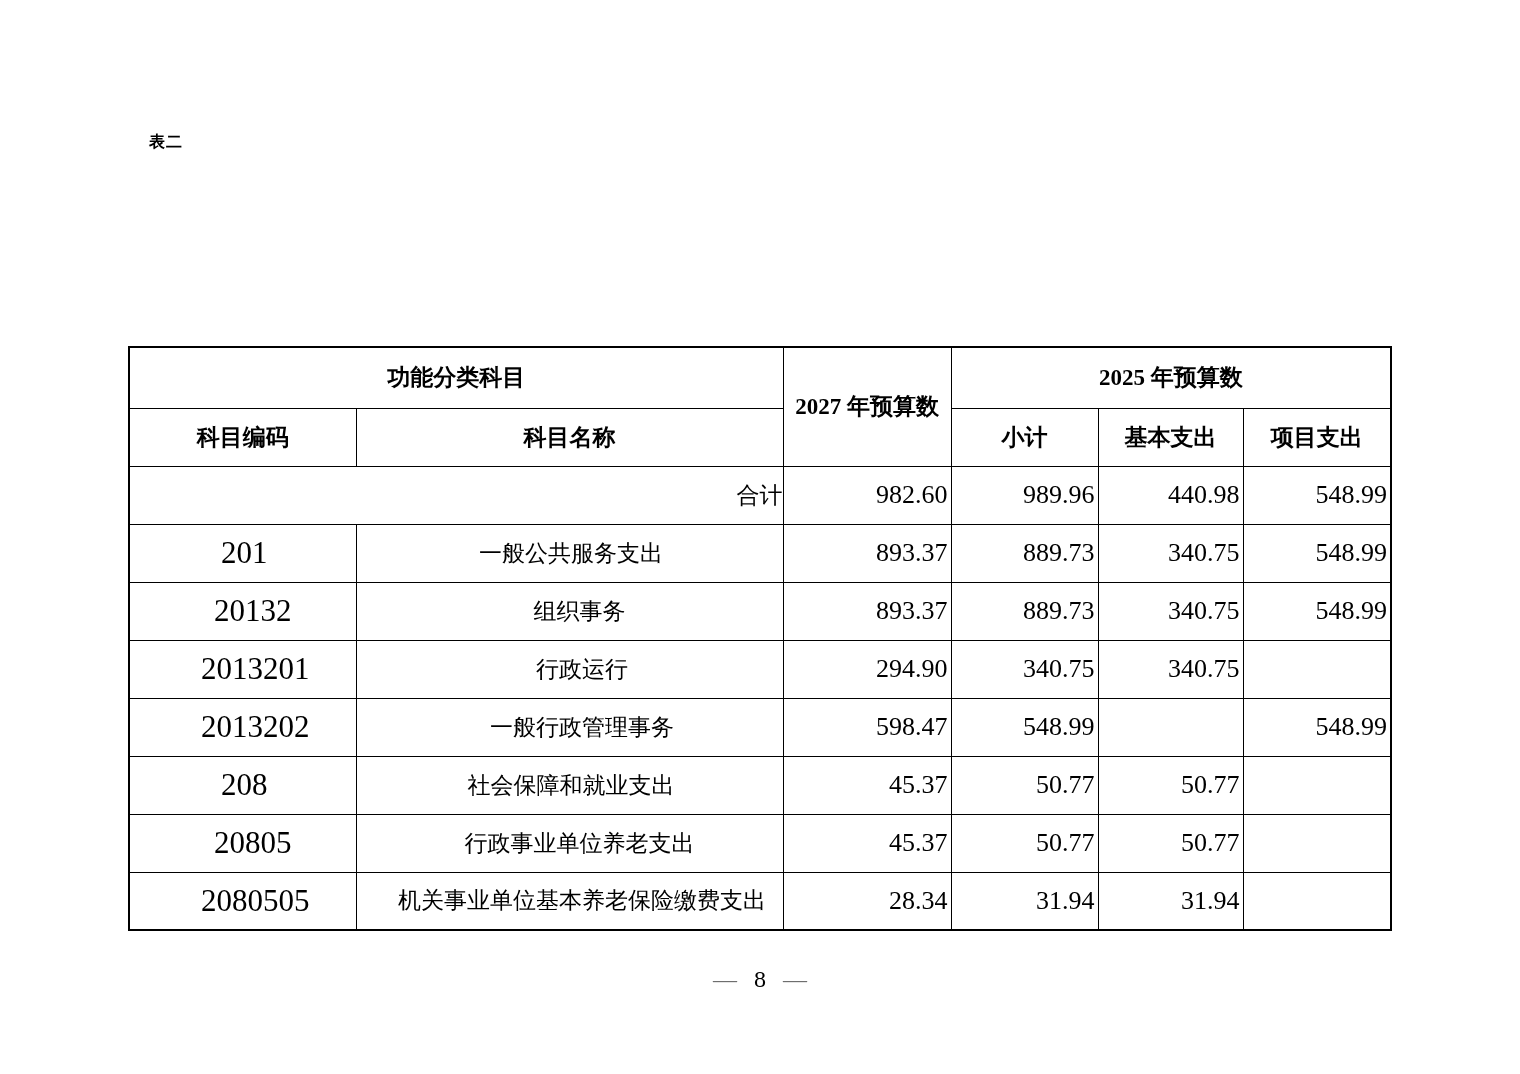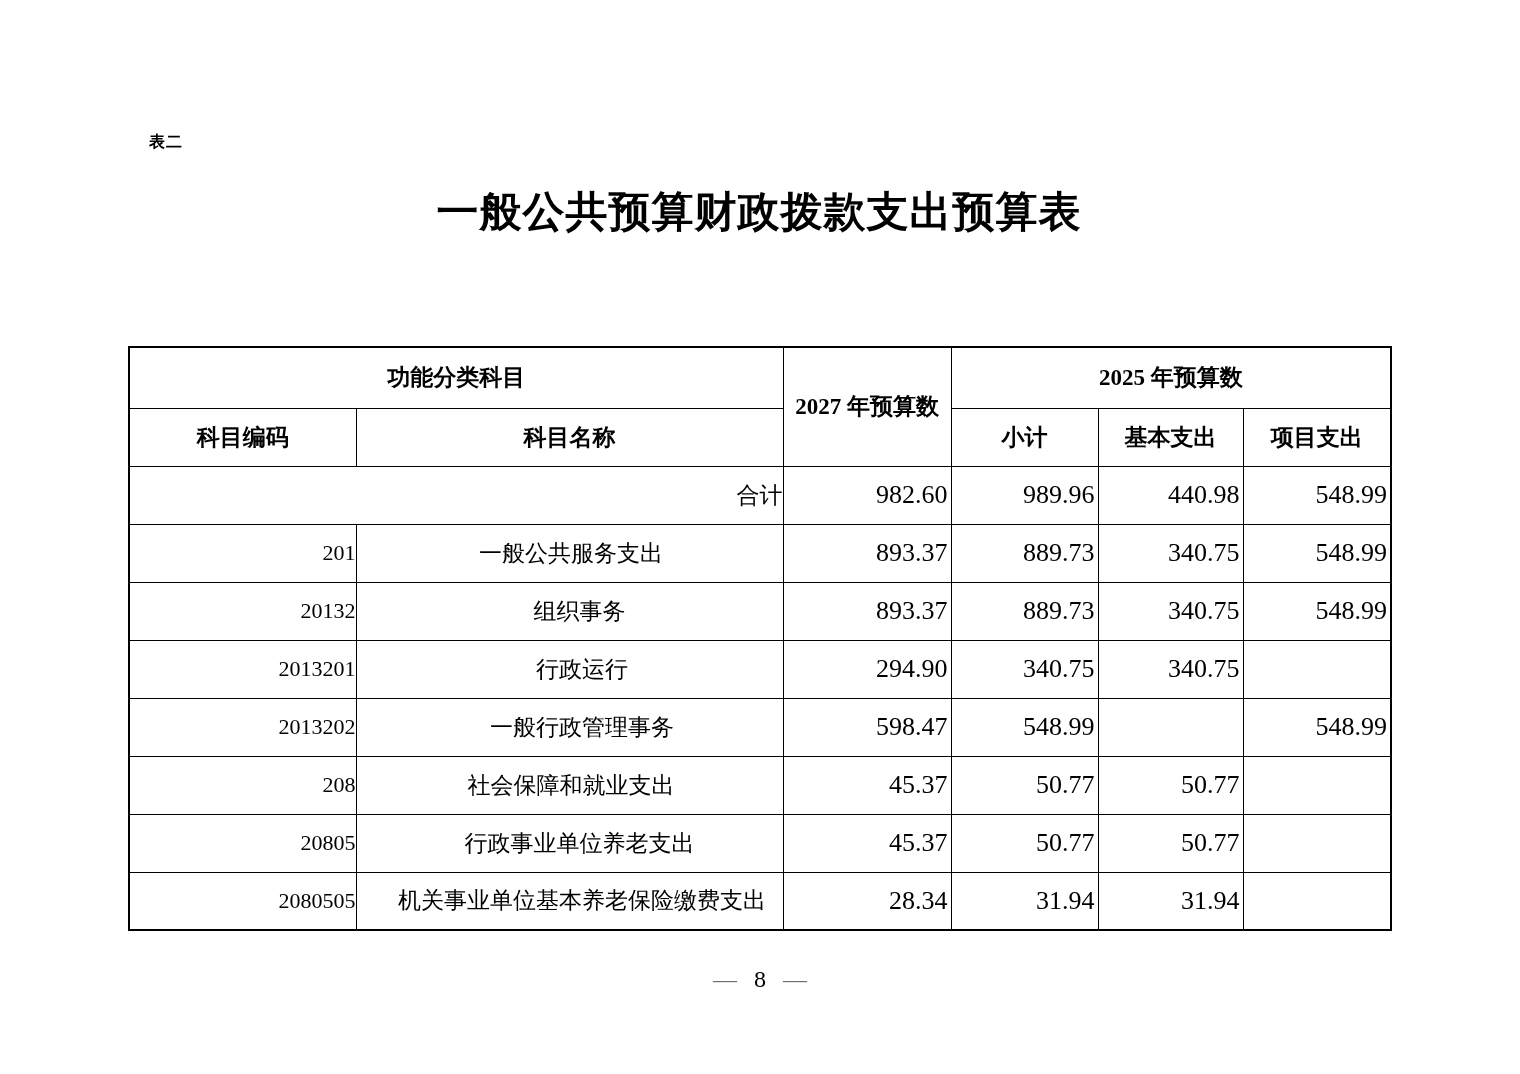--- a/index.html
+++ b/index.html
@@ -46,21 +46,21 @@
     white-space: nowrap;
   }
   table.budget th {
     font-size: 23px; font-weight: bold;
     text-align: center; padding: 0 2px;
   }
   tr.hrow1 { height: 61px; margin-top: 16px; }
   tr.hrow2 { height: 58px; }
   tr.drow  { height: 58px; }
 
-  td.code { font-size: 22px; text-align: right; }
+  td.code { font-size: 31px; text-align: center; }
   td.name { font-size: 23px; text-align: center; }
   td.num  { font-size: 26px; text-align: right; padding-right: 3px; }
   td.total-cell { font-size: 23px; text-align: right; }
 
   .ind0 { padding-left: 3px;  }
   .ind1 { padding-left: 20px; }
   .ind2 { padding-left: 25px; }
 
   .footer {
     position: absolute; left: 0; top: 966px; width: 1520px;
@@ -69,21 +69,20 @@
   .footer .dash { color: #6e6e6e; letter-spacing: 0; }
   .footer .num { color: #000000; margin: 0 17px; }
 </style>
 </head>
 <body>
 
 <div class="page">
 
   <div class="table-label">表二</div>
 
-  <div class="doc-title">一般公共预算财政拨款支出预算表</div>
 
 
   <table class="budget">
     <colgroup>
       <col style="width:227px">
       <col style="width:427px">
       <col style="width:168px">
       <col style="width:147px">
       <col style="width:145px">
       <col style="width:148px">

